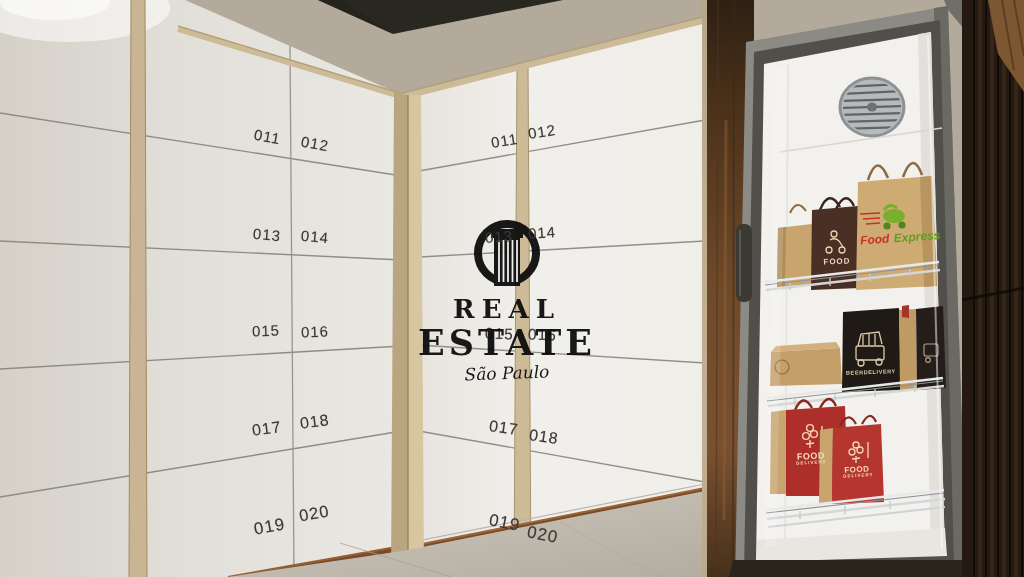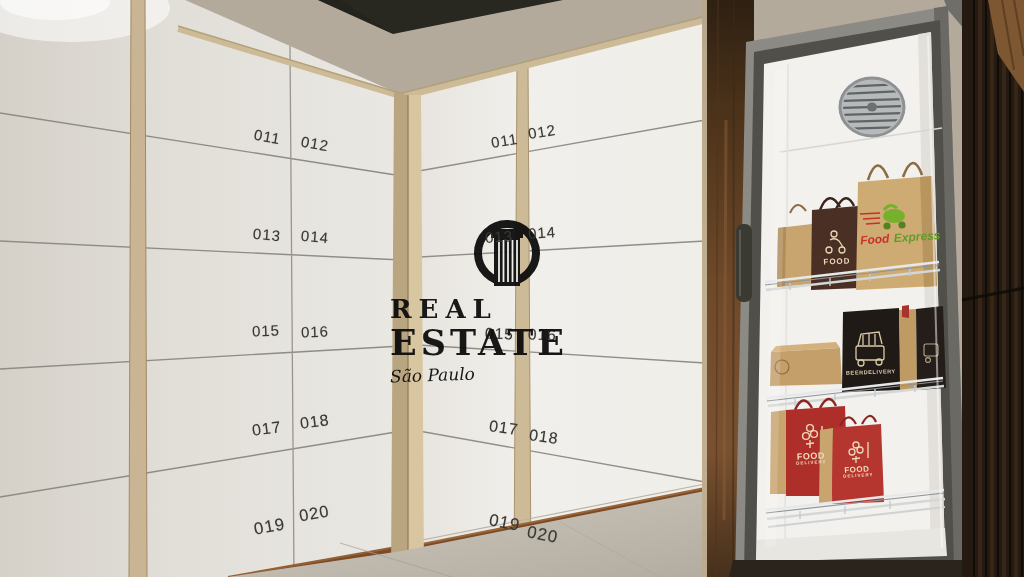--- a/index.html
+++ b/index.html
@@ -10,21 +10,21 @@
   }
   .scene svg{position:absolute;left:0;top:0;}
   
   .locker-num{
     position:absolute;color:#3a3834;font-weight:500;
     letter-spacing:1px;transform-origin:center;white-space:nowrap;
     text-shadow:0 0 1px rgba(60,58,52,.35);
   }
   
   .watermark{
-    position:absolute;left:390px;top:210px;width:200px;text-align:left;
+    position:absolute;left:407px;top:210px;width:200px;text-align:center;
     color:#0d0d0d;opacity:.95;pointer-events:none;
   }
   .wm-line1{display:block;font-family:"DejaVu Serif",serif;font-size:26px;font-weight:600;letter-spacing:7px;margin-top:84px;}
   .wm-line2{display:block;font-family:"DejaVu Serif",serif;font-size:35px;font-weight:600;letter-spacing:4px;margin-top:-2px;}
   .wm-sub{display:block;font-family:"DejaVu Serif",serif;font-style:italic;font-size:17px;margin-top:0px;transform:rotate(-2deg);}
   
   .bag-label{position:absolute;transform-origin:center;line-height:1.05;text-align:center;white-space:nowrap;}
   .fe-word1{font-style:italic;font-weight:bold;font-size:12px;color:#c9302a;}
   .fe-word2{font-style:italic;font-weight:bold;font-size:12px;color:#5f9e26;}
   .brown-label{font-size:8px;font-weight:bold;color:#e8d9b8;letter-spacing:1px;}

